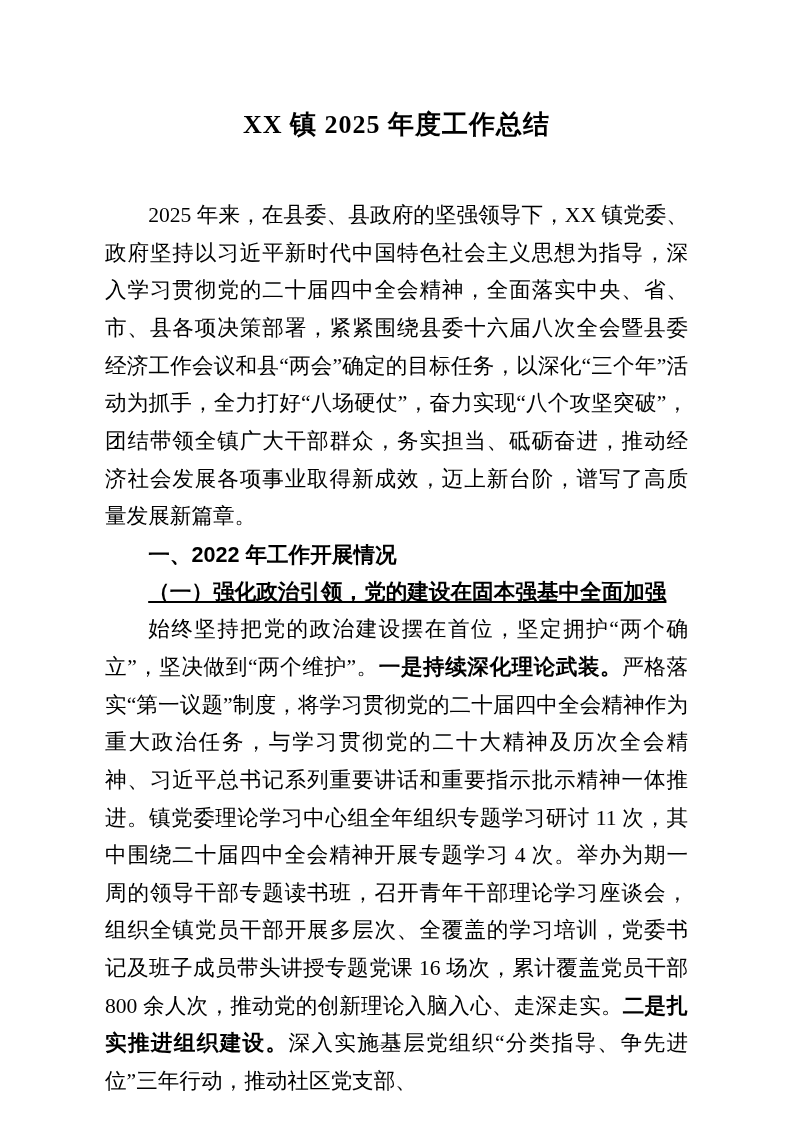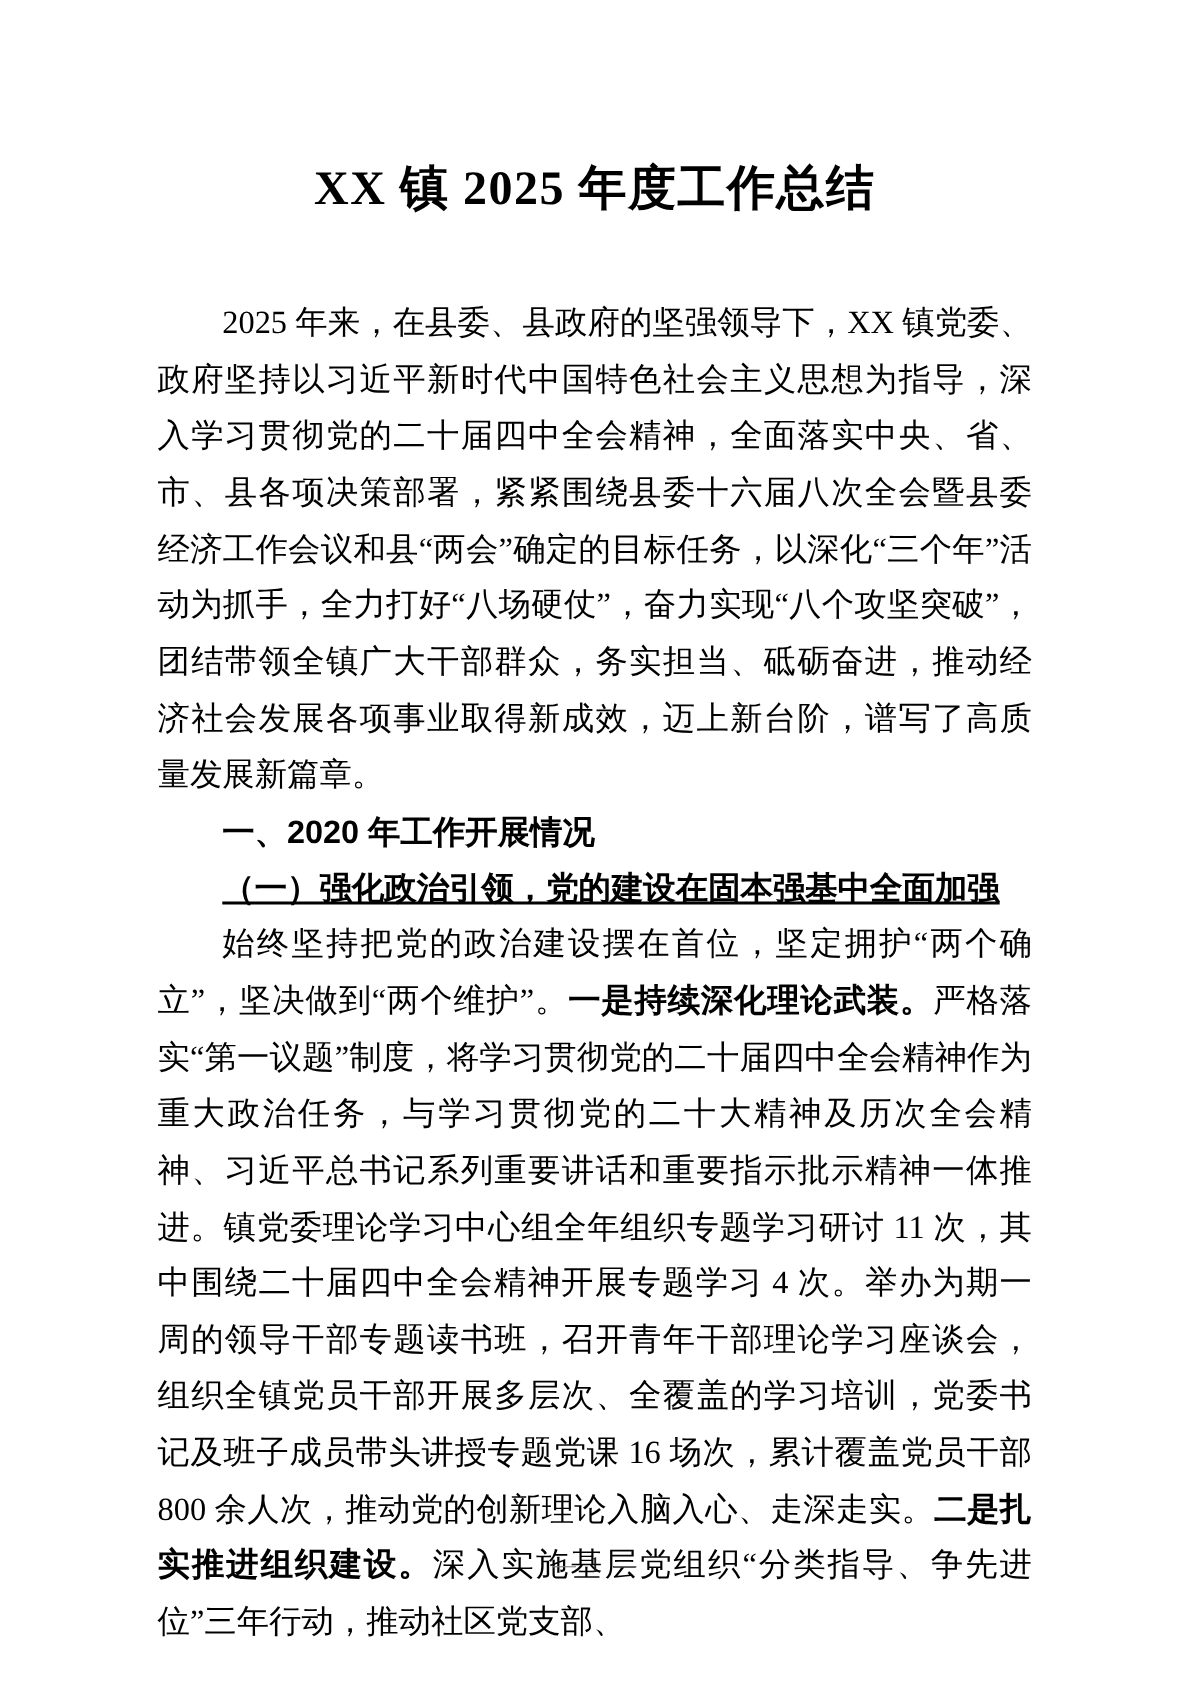--- a/index.html
+++ b/index.html
@@ -19,21 +19,21 @@
     box-sizing: border-box;
   }
   .content {
     position: absolute;
     left: 105px;
     width: 583px;
     top: 0;
   }
   .doc-title {
     margin: 104px 0 0 0;
-    font-size: 32px;
+    font-size: 26px;
     line-height: 42px;
     font-weight: 700;
     text-align: center;
     letter-spacing: 1px;
     font-family: "Liberation Serif", "DejaVu Serif", serif;
   }
   .doc-body {
     margin-top: 51px;
     font-size: 21.6px;
     line-height: 37.66px;
@@ -75,21 +75,21 @@
   }
 </style>
 </head>
 <body>
 
 <div class="page">
   <div class="content">
     <h1 class="doc-title">XX 镇 2025 年度工作总结</h1>
     <div class="doc-body">
         <p class="body"><span>2025 年来，在县委、县政府的坚强领导下，XX 镇党委、政府坚持以习近平新时代中国特色社会主义思想为指导，深入学习贯彻党的二十届四中全会精神，全面落实中央、省、市、县各项决策部署，紧紧围绕县委十六届八次全会暨县委经济工作会议和县“两会”确定的目标任务，以深化“三个年”活动为抓手，全力打好“八场硬仗”，奋力实现“八个攻坚突破”，团结带领全镇广大干部群众，务实担当、砥砺奋进，推动经济社会发展各项事业取得新成效，迈上新台阶，谱写了高质量发展新篇章。</span></p>
-        <p class="heading1"><span class="run-b">一、2020 年工作开展情况</span></p>
+        <p class="heading1"><span class="run-b">一、2022 年工作开展情况</span></p>
         <p class="heading2"><span class="run-b">（一）强化政治引领，党的建设在固本强基中全面加强</span></p>
         <p class="body"><span>始终坚持把党的政治建设摆在首位，坚定拥护“两个确立”，坚决做到“两个维护”。</span><span class="run-b">一是持续深化理论武装。</span><span>严格落实“第一议题”制度，将学习贯彻党的二十届四中全会精神作为重大政治任务，与学习贯彻党的二十大精神及历次全会精神、习近平总书记系列重要讲话和重要指示批示精神一体推进。镇党委理论学习中心组全年组织专题学习研讨 11 次，其中围绕二十届四中全会精神开展专题学习 4 次。举办为期一周的领导干部专题读书班，召开青年干部理论学习座谈会，组织全镇党员干部开展多层次、全覆盖的学习培训，党委书记及班子成员带头讲授专题党课 16 场次，累计覆盖党员干部 800 余人次，推动党的创新理论入脑入心、走深走实。</span><span class="run-b">二是扎实推进组织建设。</span><span>深入实施基层党组织“分类指导、争先进位”三年行动，推动社区党支部、</span></p>
       </div>
   </div>
   <div class="footer">
     <span class="dash">—</span><span class="pagenum">1</span><span class="dash">—</span>
   </div>
 </div>
 
 </body></html>

